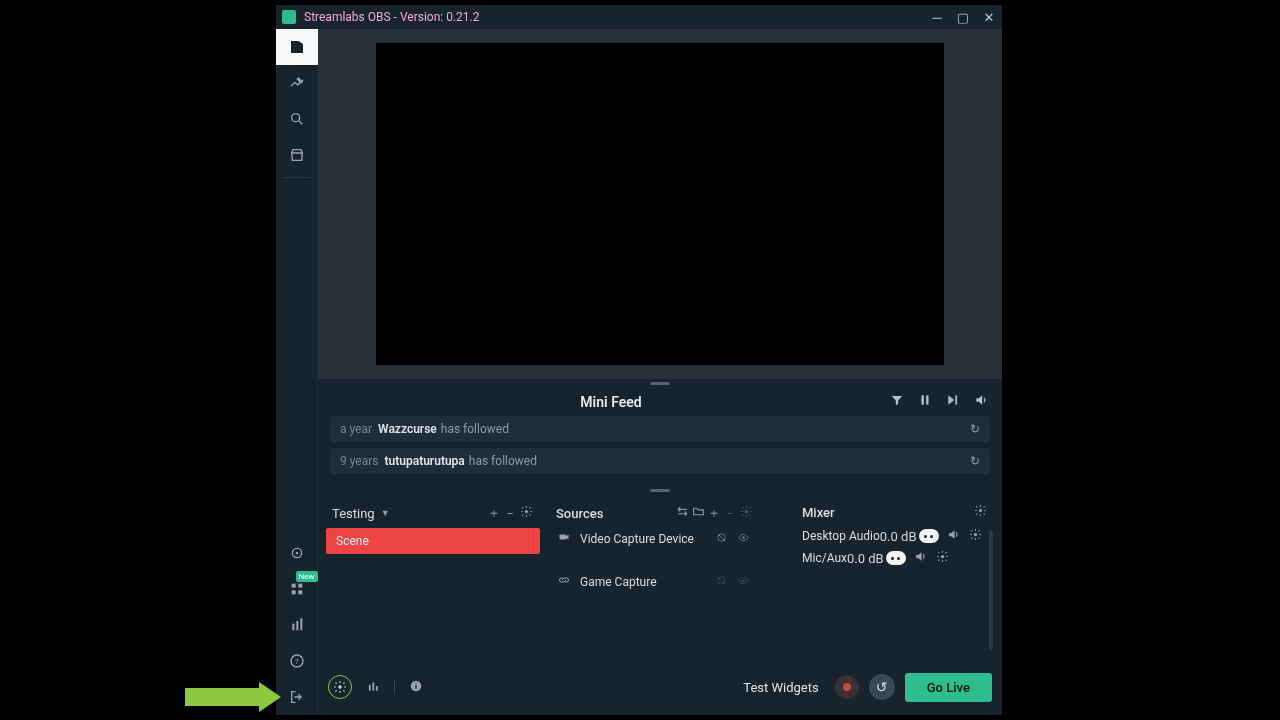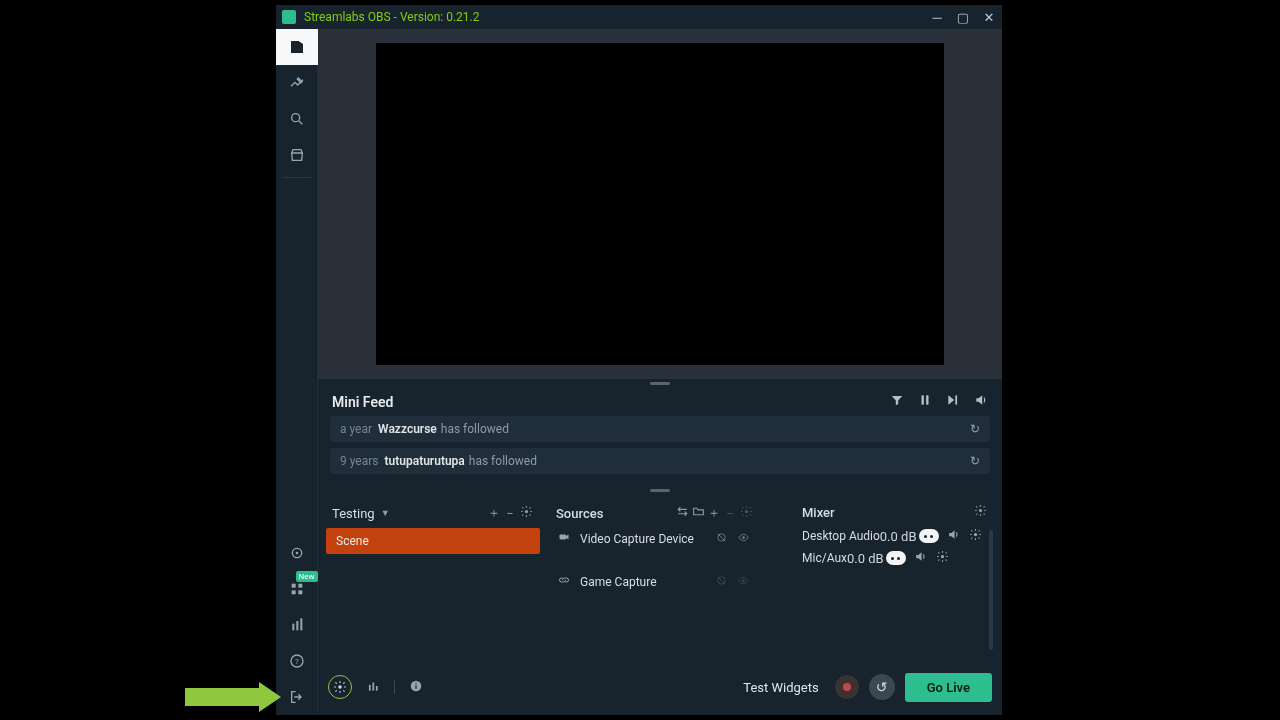--- a/index.html
+++ b/index.html
@@ -1,37 +1,37 @@
 <!DOCTYPE html>
 <html><head>
 <meta charset="utf-8">
 <style>
   * { box-sizing: border-box; margin: 0; padding: 0; font-family: -apple-system, BlinkMacSystemFont, "Segoe UI", Roboto, sans-serif; }
   body { background: #000; width: 1280px; height: 720px; overflow: hidden; position: relative; }
   .app-window { position: absolute; left: 276px; top: 5px; width: 726px; height: 710px; background: #17232d; display: flex; flex-direction: column; }
   .titlebar { height: 24px; background: #17232d; display: flex; align-items: center; padding: 0 6px; color: #c0c8d0; font-size: 12px; }
   .titlebar .app-icon { width: 14px; height: 14px; background: #2ebd8f; margin-right: 8px; border-radius: 2px; }
-  .titlebar .title { flex: 1; color: #84cc16; }
+  .titlebar .title { flex: 1; color: #f9a8d4; }
   .titlebar .win-controls { display: flex; gap: 12px; color: #c0c8d0; }
   .titlebar .win-controls span { cursor: pointer; font-size: 13px; width: 14px; text-align: center; }
   .app-body { display: flex; flex: 1; min-height: 0; }
   .sidebar { width: 42px; background: #17232d; display: flex; flex-direction: column; align-items: center; padding-top: 0; border-right: 1px solid #1f2e3a; }
   .sidebar .side-item { width: 42px; height: 36px; display: flex; align-items: center; justify-content: center; color: #9ba4ae; cursor: pointer; position: relative; }
   .sidebar .side-item.active { background: #f7f9fb; color: #17232d; }
   .sidebar .side-item svg { width: 16px; height: 16px; }
   .sidebar .side-item.has-badge::after { content: attr(data-badge); position:absolute; top:0; right:0; background:#2ebd8f; color:#fff; font-size:8px; padding:1px 3px; border-radius:2px; }
   .sidebar .spacer { flex: 1; }
   .sidebar .divider { height: 1px; width: 28px; background: #2a3944; margin: 4px 0; }
   .main { flex: 1; display: flex; flex-direction: column; min-height: 0; }
   .preview-area { height: 350px; background: #2a303a; display:flex; align-items:center; justify-content:center; padding: 12px; }
   .preview-canvas { width: 568px; height: 322px; background: #000; }
   .drag-handle { height: 8px; display:flex; align-items:center; justify-content:center; }
   .drag-handle .bar { width: 20px; height: 3px; background: #5a646e; border-radius: 2px; }
   .mini-feed { display:flex; flex-direction:column; }
-  .mini-feed-header { display:flex; align-items:center; padding: 6px 14px; color:#e6eaee; font-size: 14px; font-weight:600; }
+  .mini-feed-header { display:flex; align-items:center; padding: 6px 14px; color:#e6eaee; font-size: 14px; font-weight:600;text-align:center; }
   .mini-feed-header .mf-title { flex:1; }
   .mini-feed-header .mf-icons { display:flex; gap:14px; color:#b6bec6; }
   .mini-feed-header .mf-icons span { cursor:pointer; }
   .feed-rows { padding: 0 12px; height: 70px; overflow:hidden; display:flex; flex-direction:column; gap:6px; }
   .feed-row { background:#1f2e3a; border-radius:3px; padding: 6px 10px; display:flex; align-items:center; font-size:12px; color:#8f9aa4; }
   .feed-row .time { margin-right:6px; color:#7a848e;}
   .feed-row .user { color:#dfe4e8; font-weight:600; margin-right:4px; }
   .feed-row .action { color:#8f9aa4; }
   .feed-row .restart { margin-left:auto; color:#9ba4ae; cursor:pointer; }
   .panels { display:flex; gap:6px; padding: 6px 6px 6px 6px; height: 172px; }
@@ -39,21 +39,21 @@
   .panel.scenes { width: 218px; }
   .panel.sources { width: 214px; }
   .panel.mixer { flex:1; position:relative;margin-left:26px; }
   .panel-header { display:flex; align-items:center; padding: 4px 8px; color:#d8dde2; font-size:13px; }
   .panel-header .ph-title { font-weight:500; }
   .panel-header .ph-spacer { flex:1; }
   .panel-header .ph-icon { color:#8f9aa4; cursor:pointer; font-size:13px; width:16px; text-align:center; }
   .collection-select { display:flex; align-items:center; gap:6px; color:#d8dde2; font-size:13px; cursor:pointer; }
   .collection-select .caret { font-size:9px; color:#8f9aa4; }
   .scene-list { flex:1; padding: 0 2px; }
-  .scene-item { background:#c2410c; color:#e6eaee; font-size:12px; padding:6px 10px; border-radius:2px; margin:2px 0; cursor:pointer; }
+  .scene-item { background:#ef4444; color:#e6eaee; font-size:12px; padding:6px 10px; border-radius:2px; margin:2px 0; cursor:pointer; }
   .source-list { flex:1; padding: 0 2px; display:flex; flex-direction:column; gap:18px; }
   .source-item { display:flex; align-items:center; gap:8px; color:#d8dde2; font-size:12px; padding:5px 8px; cursor:pointer; }
   .source-item .src-icon { color:#9ba4ae; width:14px; }
   .source-item .src-label { flex:1; }
   .source-item .src-ctrl { color:#6d7882; cursor:pointer; width:14px; }
   .mixer-body { flex:1; padding: 4px 8px 0 8px; display:flex; flex-direction:column; gap:6px; overflow:hidden; }
   .mixer-scroll { position:absolute; right:3px; top:30px; bottom:10px; width:4px; background:#2a3944; border-radius:2px; }
   .mixer-channel { display:flex; gap:4px; }
   .channel-row1 { display:flex; align-items:center; color:#d8dde2; font-size:12px; }
   .channel-row1 .ch-name { flex:1; }

